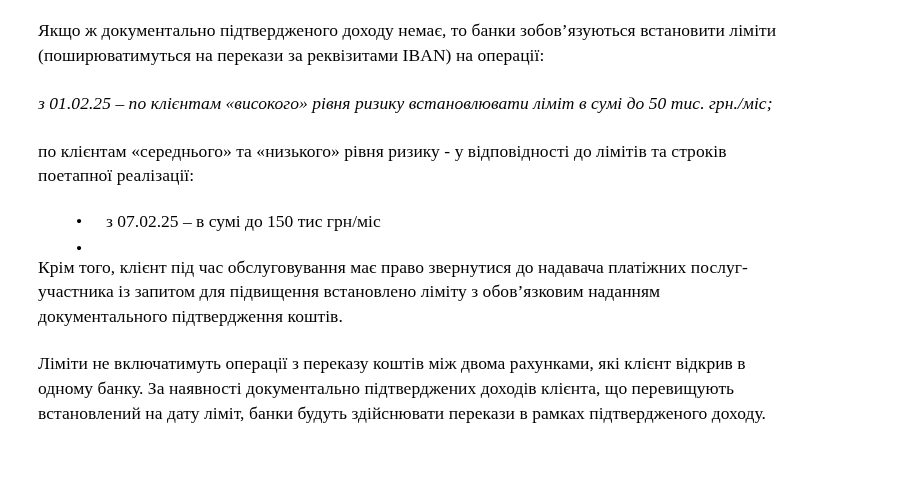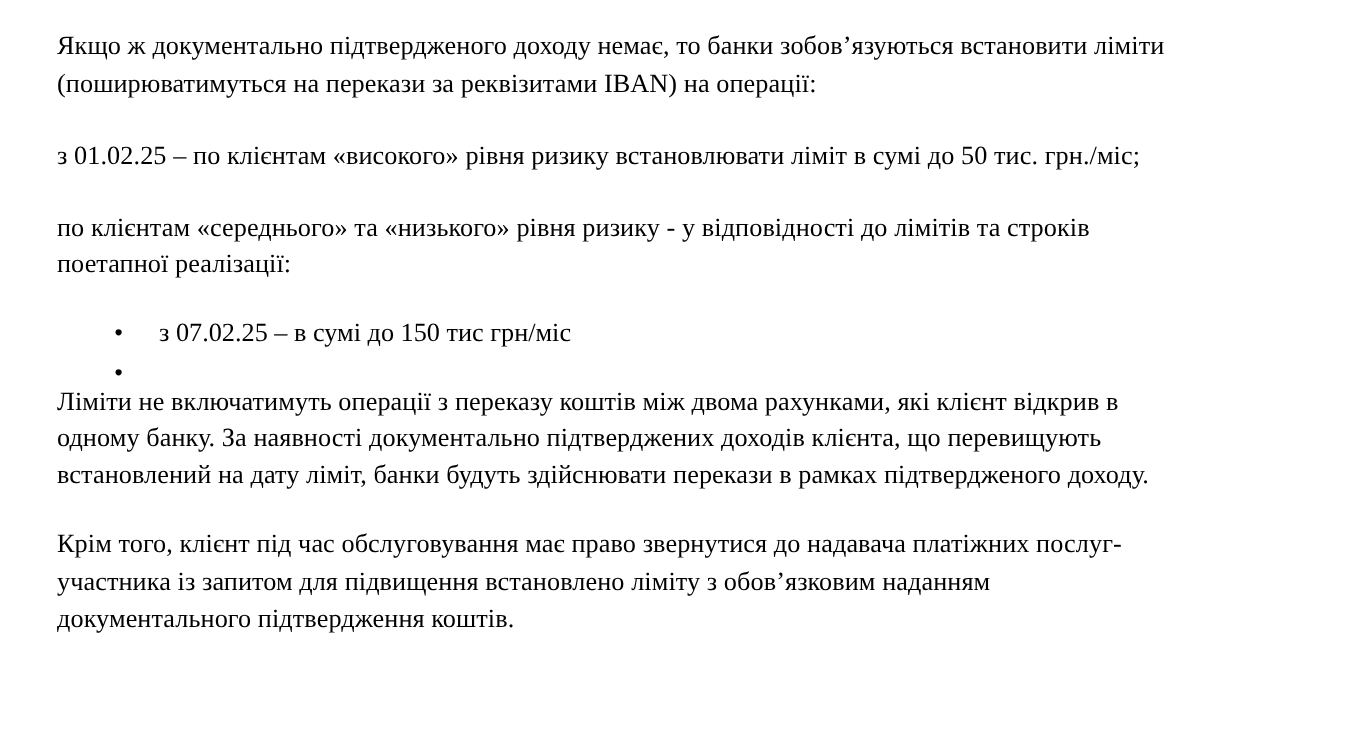--- a/index.html
+++ b/index.html
@@ -43,21 +43,21 @@
     margin-bottom: 1px;
   }
   .bullet-item .dot {
     position: absolute;
     left: 38px;
     top: 0;
     font-size: 17.5px;
     line-height: 1.45;
   }
   .p1 { margin-bottom: 23px; }
-  .p2 { margin-bottom: 23px; }
+  .p2 { margin-bottom: 23px; font-style: italic; }
   .p3 { margin-bottom: 21px; margin-top: 18px; }
   .p4 { margin-bottom: 21px; }
 </style>
 </head>
 <body>
 
 <div class="page">
 
   <p class="para p1">Якщо ж документально підтвердженого доходу немає, то банки зобов’язуються встановити ліміти (поширюватимуться на перекази за реквізитами IBAN) на операції:</p>
 
@@ -68,17 +68,17 @@
   <ul class="bullet-list">
     <li class="bullet-item">
       <span class="dot">•</span>
       <span>з 07.02.25 – в сумі до 150 тис грн/міс</span>
     </li>
     <li class="bullet-item">
       <span class="dot">•</span>
     </li>
   </ul>
 
+  <p class="para">Крім того, клієнт під час обслуговування має право звернутися до надавача платіжних послуг-участника із запитом для підвищення встановлено ліміту з обов’язковим наданням документального підтвердження коштів.</p>
+
   <p class="para p4">Ліміти не включатимуть операції з переказу коштів між двома рахунками, які клієнт відкрив в одному банку. За наявності документально підтверджених доходів клієнта, що перевищують встановлений на дату ліміт, банки будуть здійснювати перекази в рамках підтвердженого доходу.</p>
-
-  <p class="para">Крім того, клієнт під час обслуговування має право звернутися до надавача платіжних послуг-участника із запитом для підвищення встановлено ліміту з обов’язковим наданням документального підтвердження коштів.</p>
 
 </div>
 
 </body></html>

